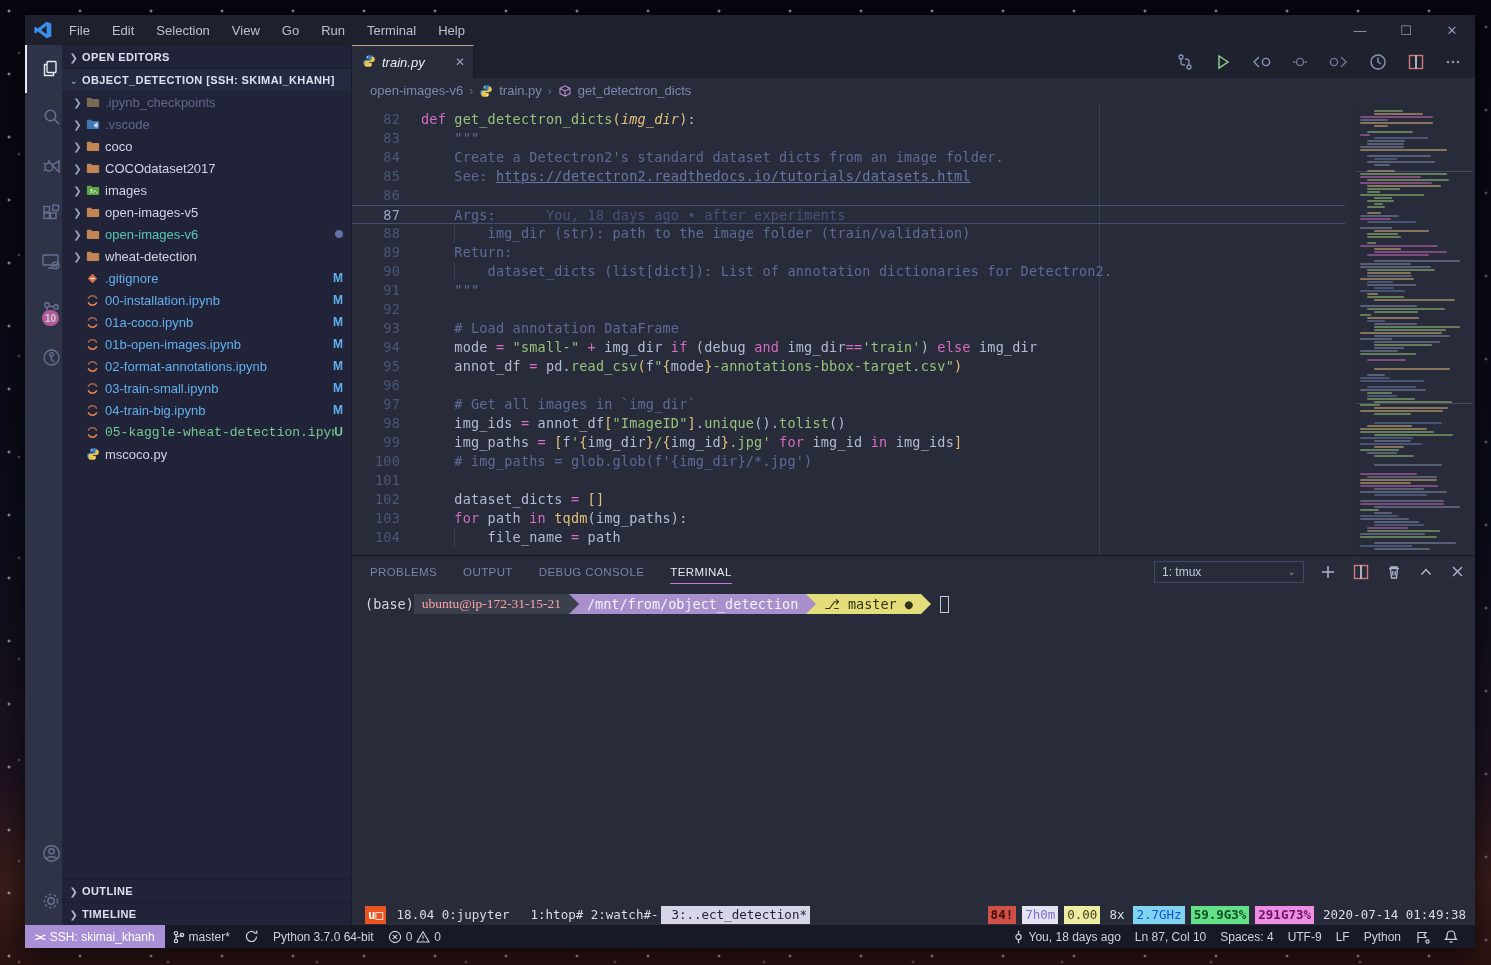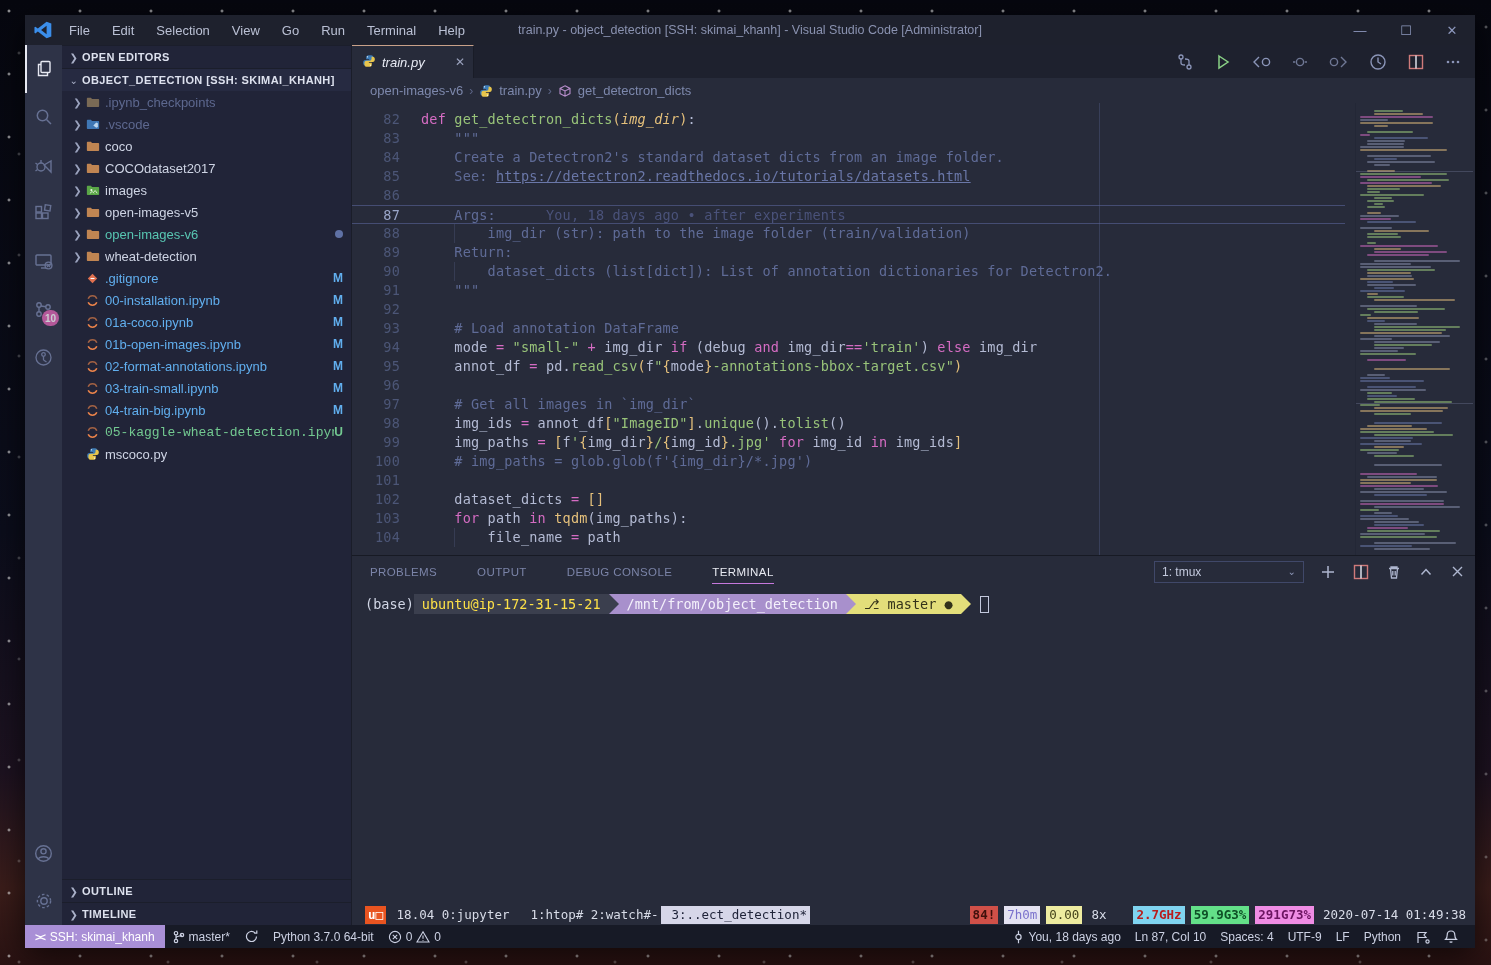--- a/index.html
+++ b/index.html
@@ -22,21 +22,21 @@
   .titlebar { height:30px; background:#1e212d; display:flex; align-items:center; flex:none; position:relative; }
   .vslogo { width:18px; height:18px; margin:0 8px 0 9px; flex:none; }
   .menus { display:flex; gap:4px; }
   .menu-item { padding:3px 9px; color:#bac0d4; font-size:13px; cursor:default; border-radius:3px; }
   .win-title { position:absolute; left:50%; transform:translateX(-50%); color:#8a92b0; font-size:12.5px; white-space:nowrap; }
   .win-controls { margin-left:auto; display:flex; height:100%; }
   .win-btn { width:46px; display:flex; align-items:center; justify-content:center; color:#8d98bd; font-size:13px; }
   
   .main-row { flex:1; display:flex; min-height:0; }
   .activitybar { width:37px; background:#2e3347; display:flex; flex-direction:column; align-items:center; flex:none; }
-  .act-item { width:37px; height:48px; display:flex; align-items:center; justify-content:center; position:relative; opacity:.75; }
+  .act-item { width:37px; height:48px; display:flex; align-items:center; justify-content:flex-end; position:relative; opacity:.75; }
   .act-item.active { opacity:1; border-left:2px solid #e7e9f2; }
   .act-spacer { flex:1; }
   .act-badge { position:absolute; right:3px; bottom:7px; min-width:16px; height:16px; border-radius:9px; background:#e065b5; color:#fff; font-size:10px; font-weight:bold; display:flex; align-items:center; justify-content:center; padding:0 3px; }
   
   .sidebar { width:290px; background:#212438; display:flex; flex-direction:column; flex:none; font-size:13px; border-right:1px solid #1a1d29; }
   .sb-title { height:29px; display:flex; align-items:center; padding:0 12px 0 20px; color:#aab1c9; font-size:11px; letter-spacing:.6px; flex:none; }
   .sb-title .dots { margin-left:auto; color:#aab1c9; font-size:15px; letter-spacing:1px; }
   .sb-section { height:23px; display:flex; align-items:center; padding:0 4px; font-weight:bold; font-size:11px; color:#dde1ee; letter-spacing:.4px; flex:none; border-top:1px solid #1b1e2b; }
   .sb-section .chev { width:16px; text-align:center; font-weight:normal; font-size:10px; color:#aab1c9; }
   .proj-header { background:#262a41; }
@@ -78,40 +78,40 @@
   .tok-com { color:#5f6b97; } .tok-txt { color:#b4bbd4; } .tok-yel { color:#e5c07b; }
   .tok-param { color:#e5c07b; font-style:italic; }
   .tok-url { color:#6a77a8; text-decoration:underline; }
   .tok-blame { color:#4a527a; }
   .minimap { position:absolute; right:2px; top:0; width:118px; bottom:0; background:#272b3a; border-left:1px solid #232736; }
   .mm-line { position:absolute; height:2px; border-radius:1px; }
   .mm-div { position:absolute; left:0; right:0; height:1px; background:rgba(150,160,200,.25); }
   
   .panel { height:370px; flex:none; display:flex; flex-direction:column; border-top:1px solid #171a24; background:#272b3a; }
   .panel-head { height:31px; display:flex; align-items:center; padding:0 10px 0 18px; flex:none; }
-  .ptabs { display:flex; gap:40px; }
+  .ptabs { display:flex; gap:26px; }
   .ptab { font-size:11.5px; letter-spacing:.4px; color:#7b84a8; padding:6px 0 5px; }
   .ptab.active { color:#e8eaf2; border-bottom:1.5px solid #c678dd; }
   .pctrls { margin-left:auto; display:flex; align-items:center; gap:16px; }
   .pdrop { width:150px; height:22px; border:1px solid #404869; background:#272b3a; color:#c3c9dd; display:flex; align-items:center; padding:0 7px; font-size:12px; }
   .pdrop .dchev { margin-left:auto; color:#8d96b8; font-size:10px; }
   .pbtn { color:#aeb6cf; display:flex; align-items:center; font-size:15px; }
   .term { flex:1; font-family:"DejaVu Sans Mono",monospace; font-size:13.5px; padding:7px 0 0 13px; color:#d2d7e6; min-height:0; }
   .prompt { display:flex; align-items:center; height:20px; }
   .pseg { height:20px; display:flex; align-items:center; padding:0 8px; white-space:pre; }
   .parrow { width:0; height:0; border-top:10px solid transparent; border-bottom:10px solid transparent; border-left:10px solid transparent; }
   .cursor-box { width:9px; height:17px; border:1px solid #c3c9dd; margin-left:9px; }
   .tmuxbar { height:21px; flex:none; display:flex; align-items:center; font-family:"DejaVu Sans Mono",monospace; font-size:12.5px; padding:0 6px 0 13px; color:#d8dce8; white-space:pre; }
   .tm { padding:0 3px; height:18px; display:flex; align-items:center; }
   .tm-ubuntu { background:#e95420; color:#fff; font-weight:bold; }
   .tm-active { background:#d6d6e8; color:#20243a;padding-left:10px; }
   .tm-red { background:#d05048; color:#40100c; font-weight:bold; }
   .tm-lav { background:#e4e3f2; color:#7a72cc; }
   .tm-yellow { background:#eeeca0; color:#44431a; }
-  .tm-blue { background:#7fd4f0; color:#b91c1c; font-weight:bold;margin-left:18px; }
+  .tm-blue { background:#7fd4f0; color:#1d4ed8; font-weight:normal; }
   .tm-green { background:#63e088; color:#0e4f26; font-weight:bold; }
   .tm-pink { background:#ef8ce4; color:#6b1460; font-weight:bold; }
   .tm-right { margin-left:auto; display:flex; align-items:center; gap:6px; }
   
   .statusbar { height:23px; flex:none; background:#171a26; display:flex; align-items:center; font-size:12px; color:#ccd1e3; }
   .st-remote { height:100%; background:#a98fd6; color:#fff; display:flex; align-items:center; padding:0 10px; gap:6px; font-size:12px; }
   .st-item { display:flex; align-items:center; gap:4px; padding:0 7px; height:100%; }
   .st-right { margin-left:auto; display:flex; align-items:center; padding-right:10px; }
   .remote-glyph { font-weight:bold; letter-spacing:-2px; font-size:11px; }
 </style>
@@ -127,21 +127,20 @@
     <div class="menus">
         <div class="menu-item">File</div>
         <div class="menu-item">Edit</div>
         <div class="menu-item">Selection</div>
         <div class="menu-item">View</div>
         <div class="menu-item">Go</div>
         <div class="menu-item">Run</div>
         <div class="menu-item">Terminal</div>
         <div class="menu-item">Help</div>
       </div>
-    <div class="win-title">train.py - object_detection [SSH: skimai_khanh] - Visual Studio Code [Administrator]</div>
     <div class="win-controls">
         <div class="win-btn">—</div>
         <div class="win-btn">☐</div>
         <div class="win-btn">✕</div>
       </div>
   </div>
 
   <div class="main-row">
 
     <div class="activitybar">
@@ -702,21 +701,21 @@
                   <svg width="15" height="15" viewBox="0 0 15 15" stroke="#aeb6cf" stroke-width="1.4">
                     <path d="M3 3 L12 12 M12 3 L3 12"></path>
                   </svg>
                 </span>
               </div>
             </div>
         </div>
         <div class="term">
           <div class="prompt">
               <span>(base)  </span>
-              <div class="pseg" style="background: rgb(59, 63, 78); color: #fde047;">ubuntu@ip-172-31-15-21</div>
+              <div class="pseg" style="background: rgb(59, 63, 78); color: #fca5a5; font-family: Liberation Serif, serif;">ubuntu@ip-172-31-15-21</div>
               <div class="parrow" style="border-left-color: rgb(59, 63, 78); background: rgb(168, 144, 204);"></div>
               <div class="pseg" style="background: rgb(168, 144, 204); color: rgb(244, 241, 251);">/mnt/from/object_detection</div>
               <div class="parrow" style="border-left-color: rgb(168, 144, 204); background: rgb(227, 222, 122);"></div>
               <div class="pseg" style="background: rgb(227, 222, 122); color: rgb(51, 50, 26);">⎇ master ●</div>
               <div class="parrow" style="border-left-color: rgb(227, 222, 122);"></div>
               <div class="cursor-box"></div>
             </div>
         </div>
         <div class="tmuxbar"><div class="tm tm-ubuntu">u□</div><div class="tm "> 18.04 0:jupyter  </div><div class="tm ">1:htop# 2:watch#-</div><div class="tm tm-active">3:..ect_detection*</div><div class="tm-right"><div class="tm tm-red">84!</div><div class="tm tm-lav">7h0m</div><div class="tm tm-yellow">0.00</div><div class="tm ">8x</div><div class="tm tm-blue">2.7GHz</div><div class="tm tm-green">59.9G3%</div><div class="tm tm-pink">291G73%</div><div class="tm ">2020-07-14 01:49:38</div></div></div>
       </div>

